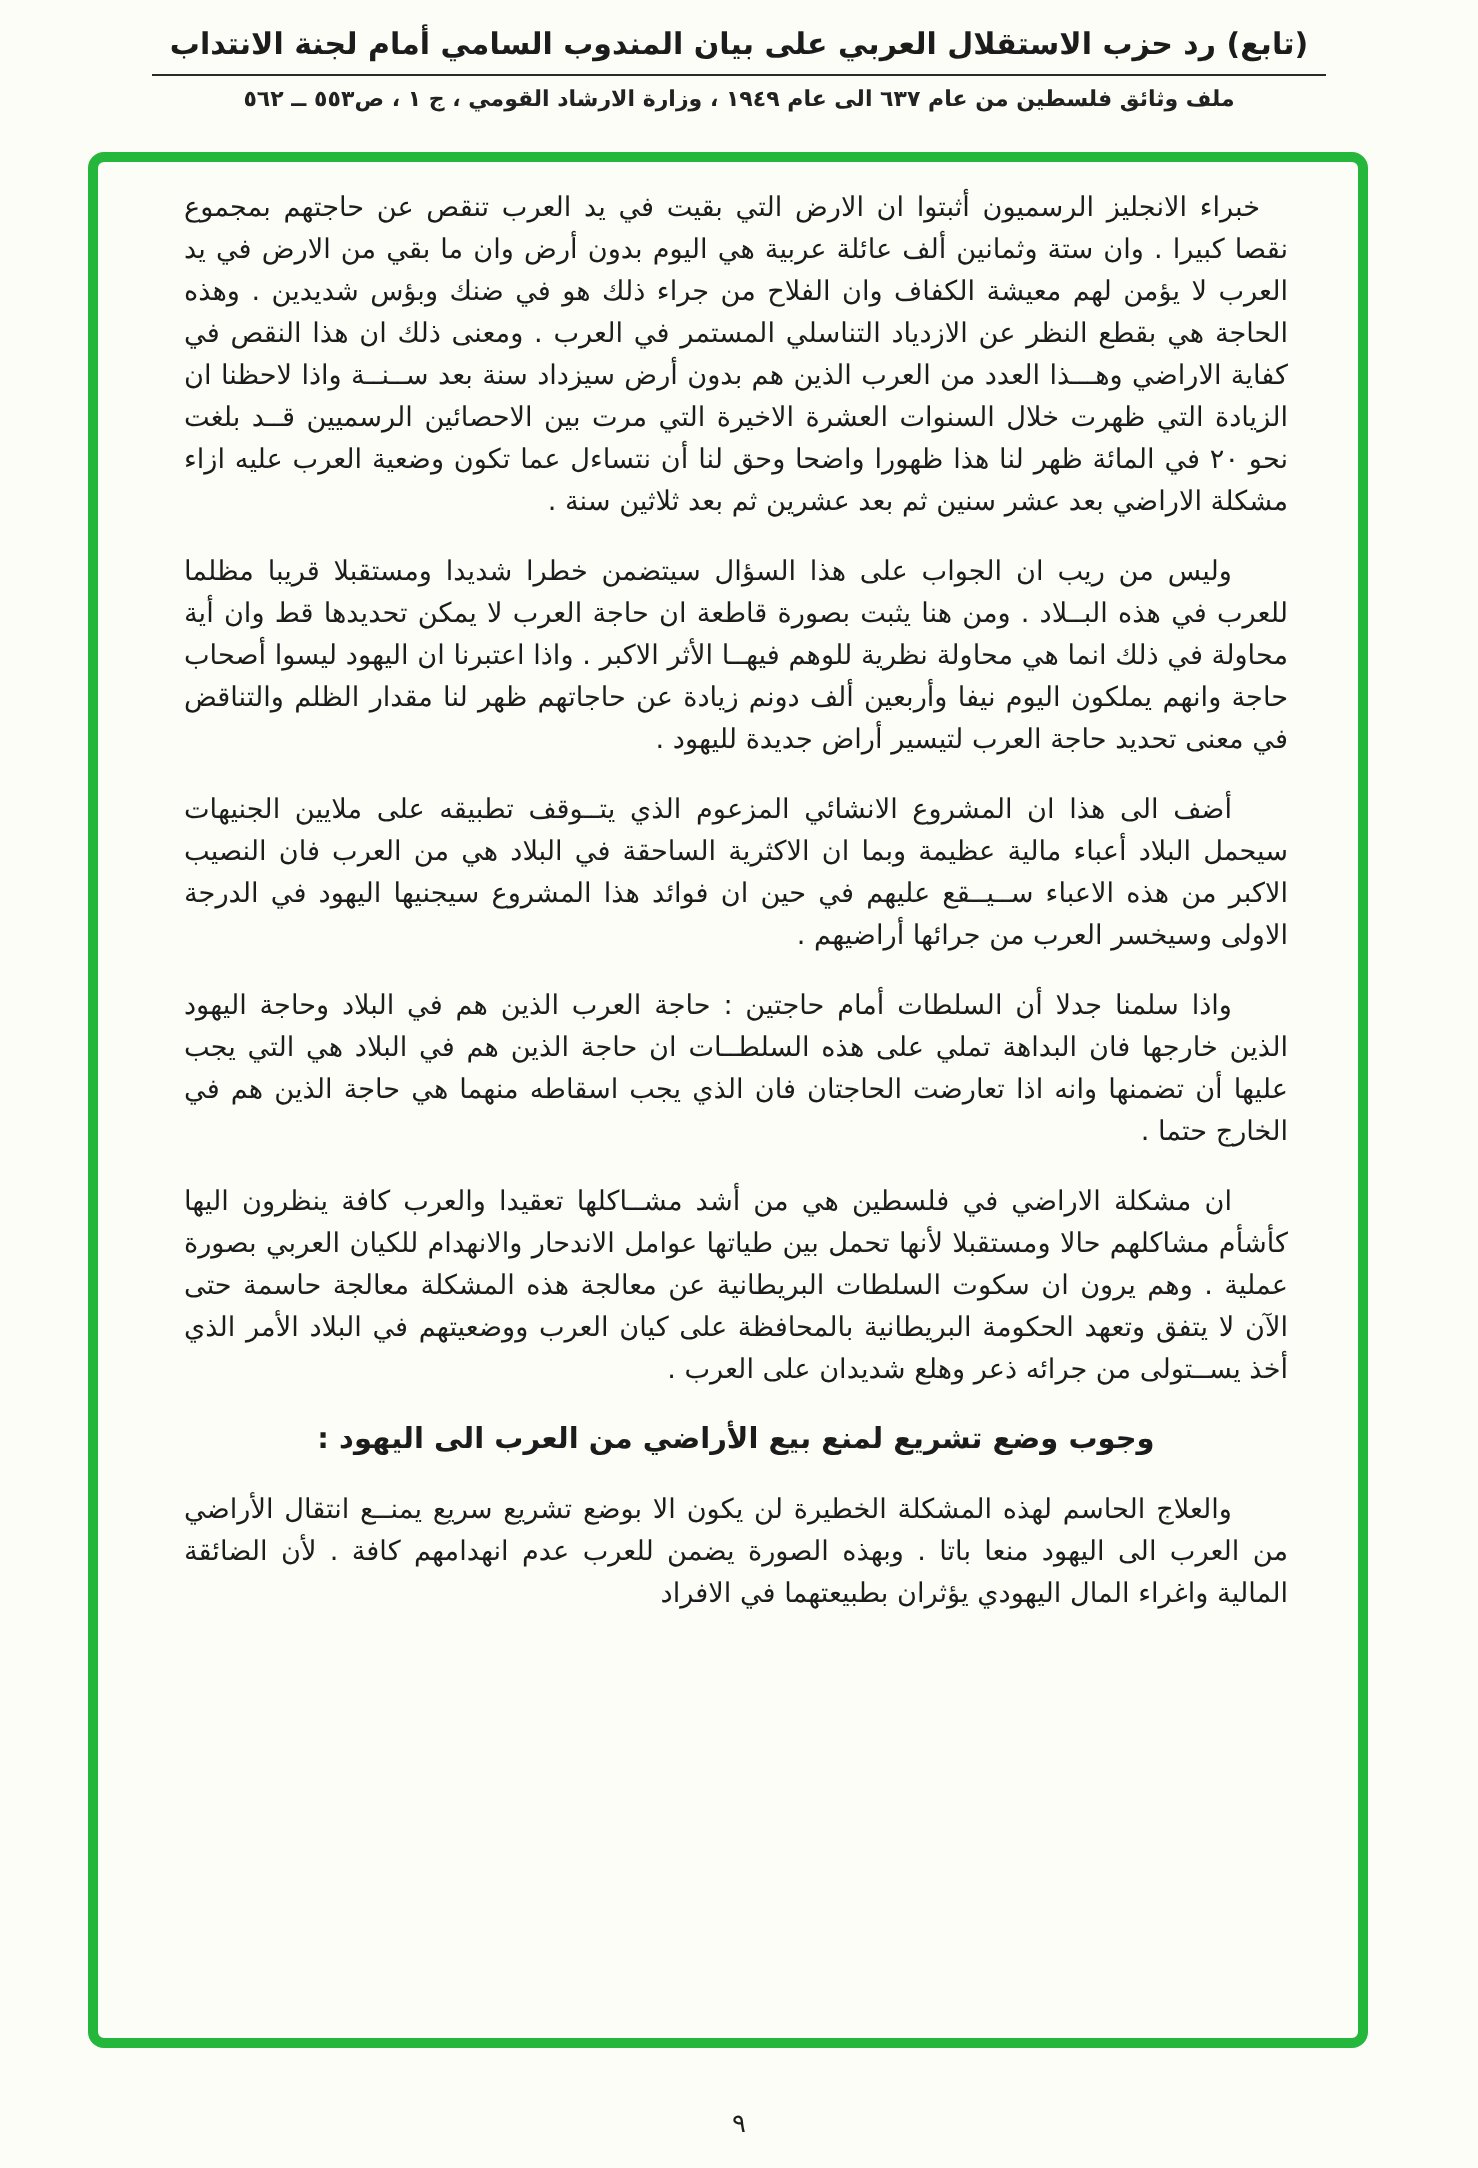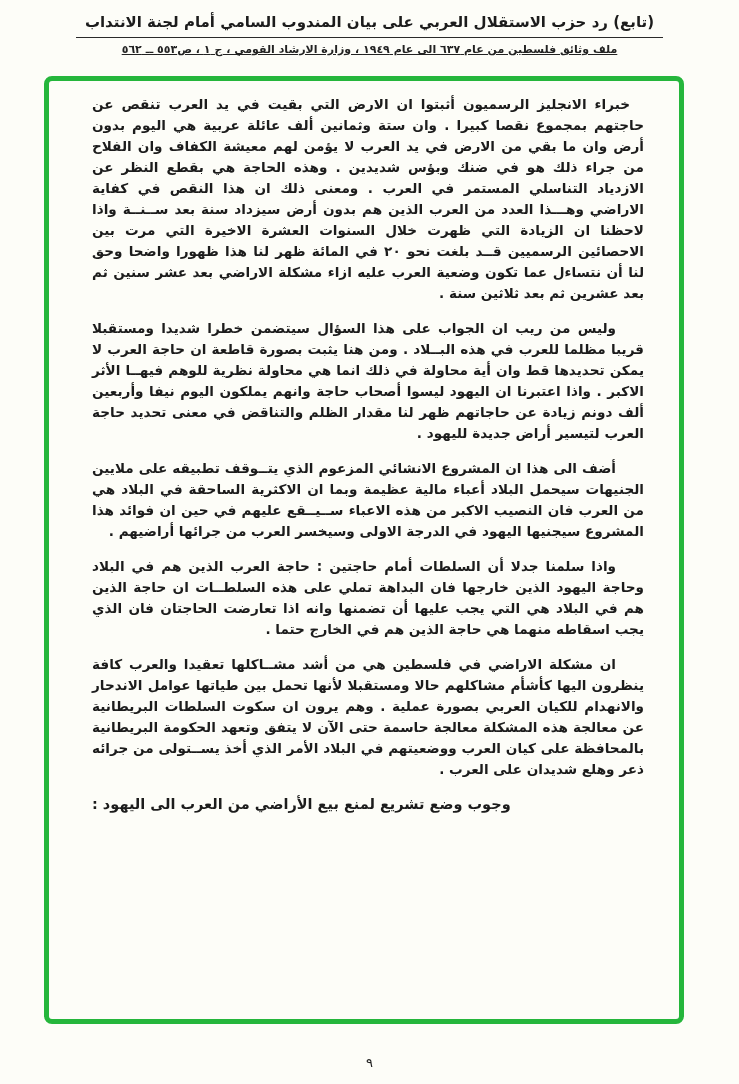--- a/index.html
+++ b/index.html
@@ -39,21 +39,20 @@
     border-top: 1.5px solid #2a2a2a;
     width: 92%;
     margin: 3px auto 4px auto;
   }
   .doc-header .source-line {
     font-size: 11px;
     font-weight: bold;
     margin: 0;
     line-height: 1.4;
     color: #222;
-    text-decoration: underline;
   }
 
   
   .green-frame {
     position: absolute;
     top: 76px;
     left: 44px;
     width: 640px;
     height: 948px;
     border: 5px solid #25b63c;
@@ -68,30 +67,29 @@
     top: 94px;
     right: 95px;
     width: 552px;
     text-align: justify;
     font-size: 13.6px;
     line-height: 21px;
   }
   .body-text p {
     margin: 0 0 14px 0;
     text-indent: 28px;
-    font-weight: bold;
   }
   .body-text p.first {
     text-indent: 14px;
   }
   .body-text h2.section-heading {
     font-size: 14.5px;
     font-weight: bold;
     margin: 6px 0 14px 0;
-    text-align: left;
+    text-align: center;
     text-indent: 0;
   }
   .body-text p.closing {
     margin-bottom: 0;
   }
 
   
   .page-footer {
     position: absolute;
     bottom: 14px;
@@ -115,17 +113,18 @@
 
   <div class="green-frame"></div>
 
   <div class="body-text">
     <p class="first">خبراء الانجليز الرسميون أثبتوا ان الارض التي بقيت في يد العرب تنقص عن حاجتهم بمجموع نقصا كبيرا . وان ستة وثمانين ألف عائلة عربية هي اليوم بدون أرض وان ما بقي من الارض في يد العرب لا يؤمن لهم معيشة الكفاف وان الفلاح من جراء ذلك هو في ضنك وبؤس شديدين . وهذه الحاجة هي بقطع النظر عن الازدياد التناسلي المستمر في العرب . ومعنى ذلك ان هذا النقص في كفاية الاراضي وهـــذا العدد من العرب الذين هم بدون أرض سيزداد سنة بعد ســنــة واذا لاحظنا ان الزيادة التي ظهرت خلال السنوات العشرة الاخيرة التي مرت بين الاحصائين الرسميين قــد بلغت نحو ٢٠ في المائة ظهر لنا هذا ظهورا واضحا وحق لنا أن نتساءل عما تكون وضعية العرب عليه ازاء مشكلة الاراضي بعد عشر سنين ثم بعد عشرين ثم بعد ثلاثين سنة .</p>
     <p>وليس من ريب ان الجواب على هذا السؤال سيتضمن خطرا شديدا ومستقبلا قريبا مظلما للعرب في هذه البــلاد . ومن هنا يثبت بصورة قاطعة ان حاجة العرب لا يمكن تحديدها قط وان أية محاولة في ذلك انما هي محاولة نظرية للوهم فيهــا الأثر الاكبر . واذا اعتبرنا ان اليهود ليسوا أصحاب حاجة وانهم يملكون اليوم نيفا وأربعين ألف دونم زيادة عن حاجاتهم ظهر لنا مقدار الظلم والتناقض في معنى تحديد حاجة العرب لتيسير أراض جديدة لليهود .</p>
     <p>أضف الى هذا ان المشروع الانشائي المزعوم الذي يتــوقف تطبيقه على ملايين الجنيهات سيحمل البلاد أعباء مالية عظيمة وبما ان الاكثرية الساحقة في البلاد هي من العرب فان النصيب الاكبر من هذه الاعباء ســيــقع عليهم في حين ان فوائد هذا المشروع سيجنيها اليهود في الدرجة الاولى وسيخسر العرب من جرائها أراضيهم .</p>
     <p>واذا سلمنا جدلا أن السلطات أمام حاجتين : حاجة العرب الذين هم في البلاد وحاجة اليهود الذين خارجها فان البداهة تملي على هذه السلطــات ان حاجة الذين هم في البلاد هي التي يجب عليها أن تضمنها وانه اذا تعارضت الحاجتان فان الذي يجب اسقاطه منهما هي حاجة الذين هم في الخارج حتما .</p>
     <p>ان مشكلة الاراضي في فلسطين هي من أشد مشــاكلها تعقيدا والعرب كافة ينظرون اليها كأشأم مشاكلهم حالا ومستقبلا لأنها تحمل بين طياتها عوامل الاندحار والانهدام للكيان العربي بصورة عملية . وهم يرون ان سكوت السلطات البريطانية عن معالجة هذه المشكلة معالجة حاسمة حتى الآن لا يتفق وتعهد الحكومة البريطانية بالمحافظة على كيان العرب ووضعيتهم في البلاد الأمر الذي أخذ يســتولى من جرائه ذعر وهلع شديدان على العرب .</p>
     <h2 class="section-heading">وجوب وضع تشريع لمنع بيع الأراضي من العرب الى اليهود :</h2>
+    <p class="closing">والعلاج الحاسم لهذه المشكلة الخطيرة لن يكون الا بوضع تشريع سريع يمنــع انتقال الأراضي من العرب الى اليهود منعا باتا . وبهذه الصورة يضمن للعرب عدم انهدامهم كافة . لأن الضائقة المالية واغراء المال اليهودي يؤثران بطبيعتهما في الافراد</p>
   </div>
 
   <div class="page-footer">٩</div>
 
 </div>
 
 </body></html>

